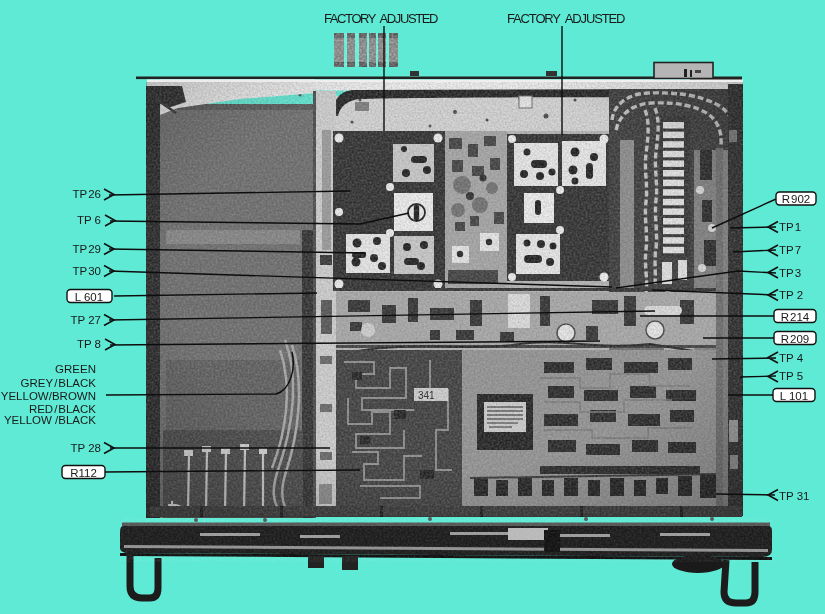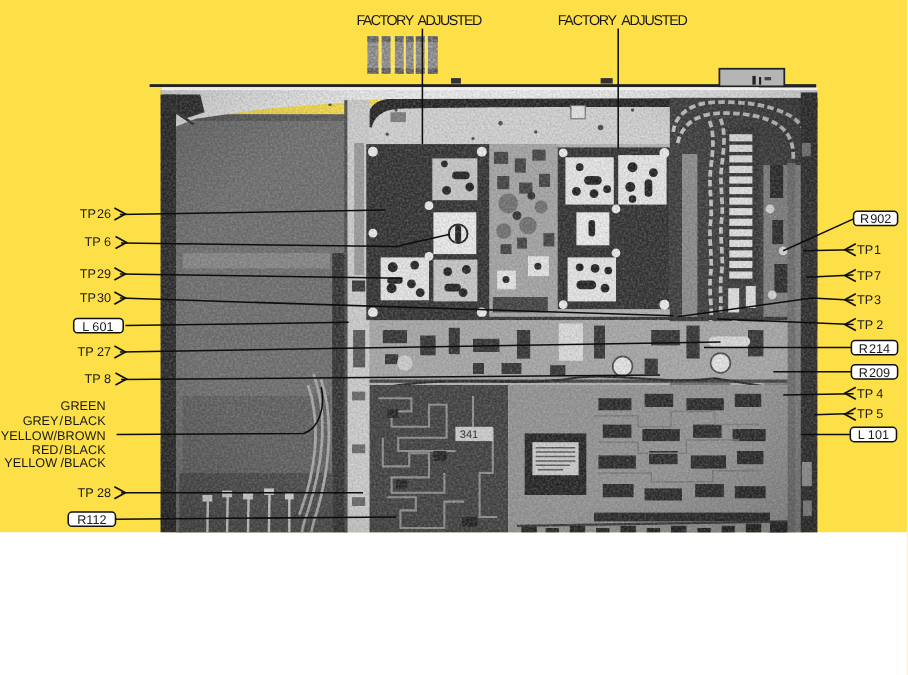--- a/index.html
+++ b/index.html
@@ -1,16 +1,16 @@
 <!DOCTYPE html>
 <html><head>
 <meta charset="utf-8">
 <style>
   html,body{margin:0;padding:0;background:#ffffff;}
-  #page{position:relative;width:825px;height:484px;background:#fde047;overflow:hidden;
+  #page{position:relative;width:825px;height:614px;background:#5eead4;overflow:hidden;
         font-family:"Liberation Sans", sans-serif;}
   svg{position:absolute;left:0;top:0;}
   text{font-family:"Liberation Sans", sans-serif;fill:#1a1a1a;}
 </style>
 </head>
 <body>
 <div id="page">
 <svg width="825" height="614" viewBox="0 0 825 614">
 <defs>
   <filter id="grain" x="-5%" y="-5%" width="110%" height="110%">

